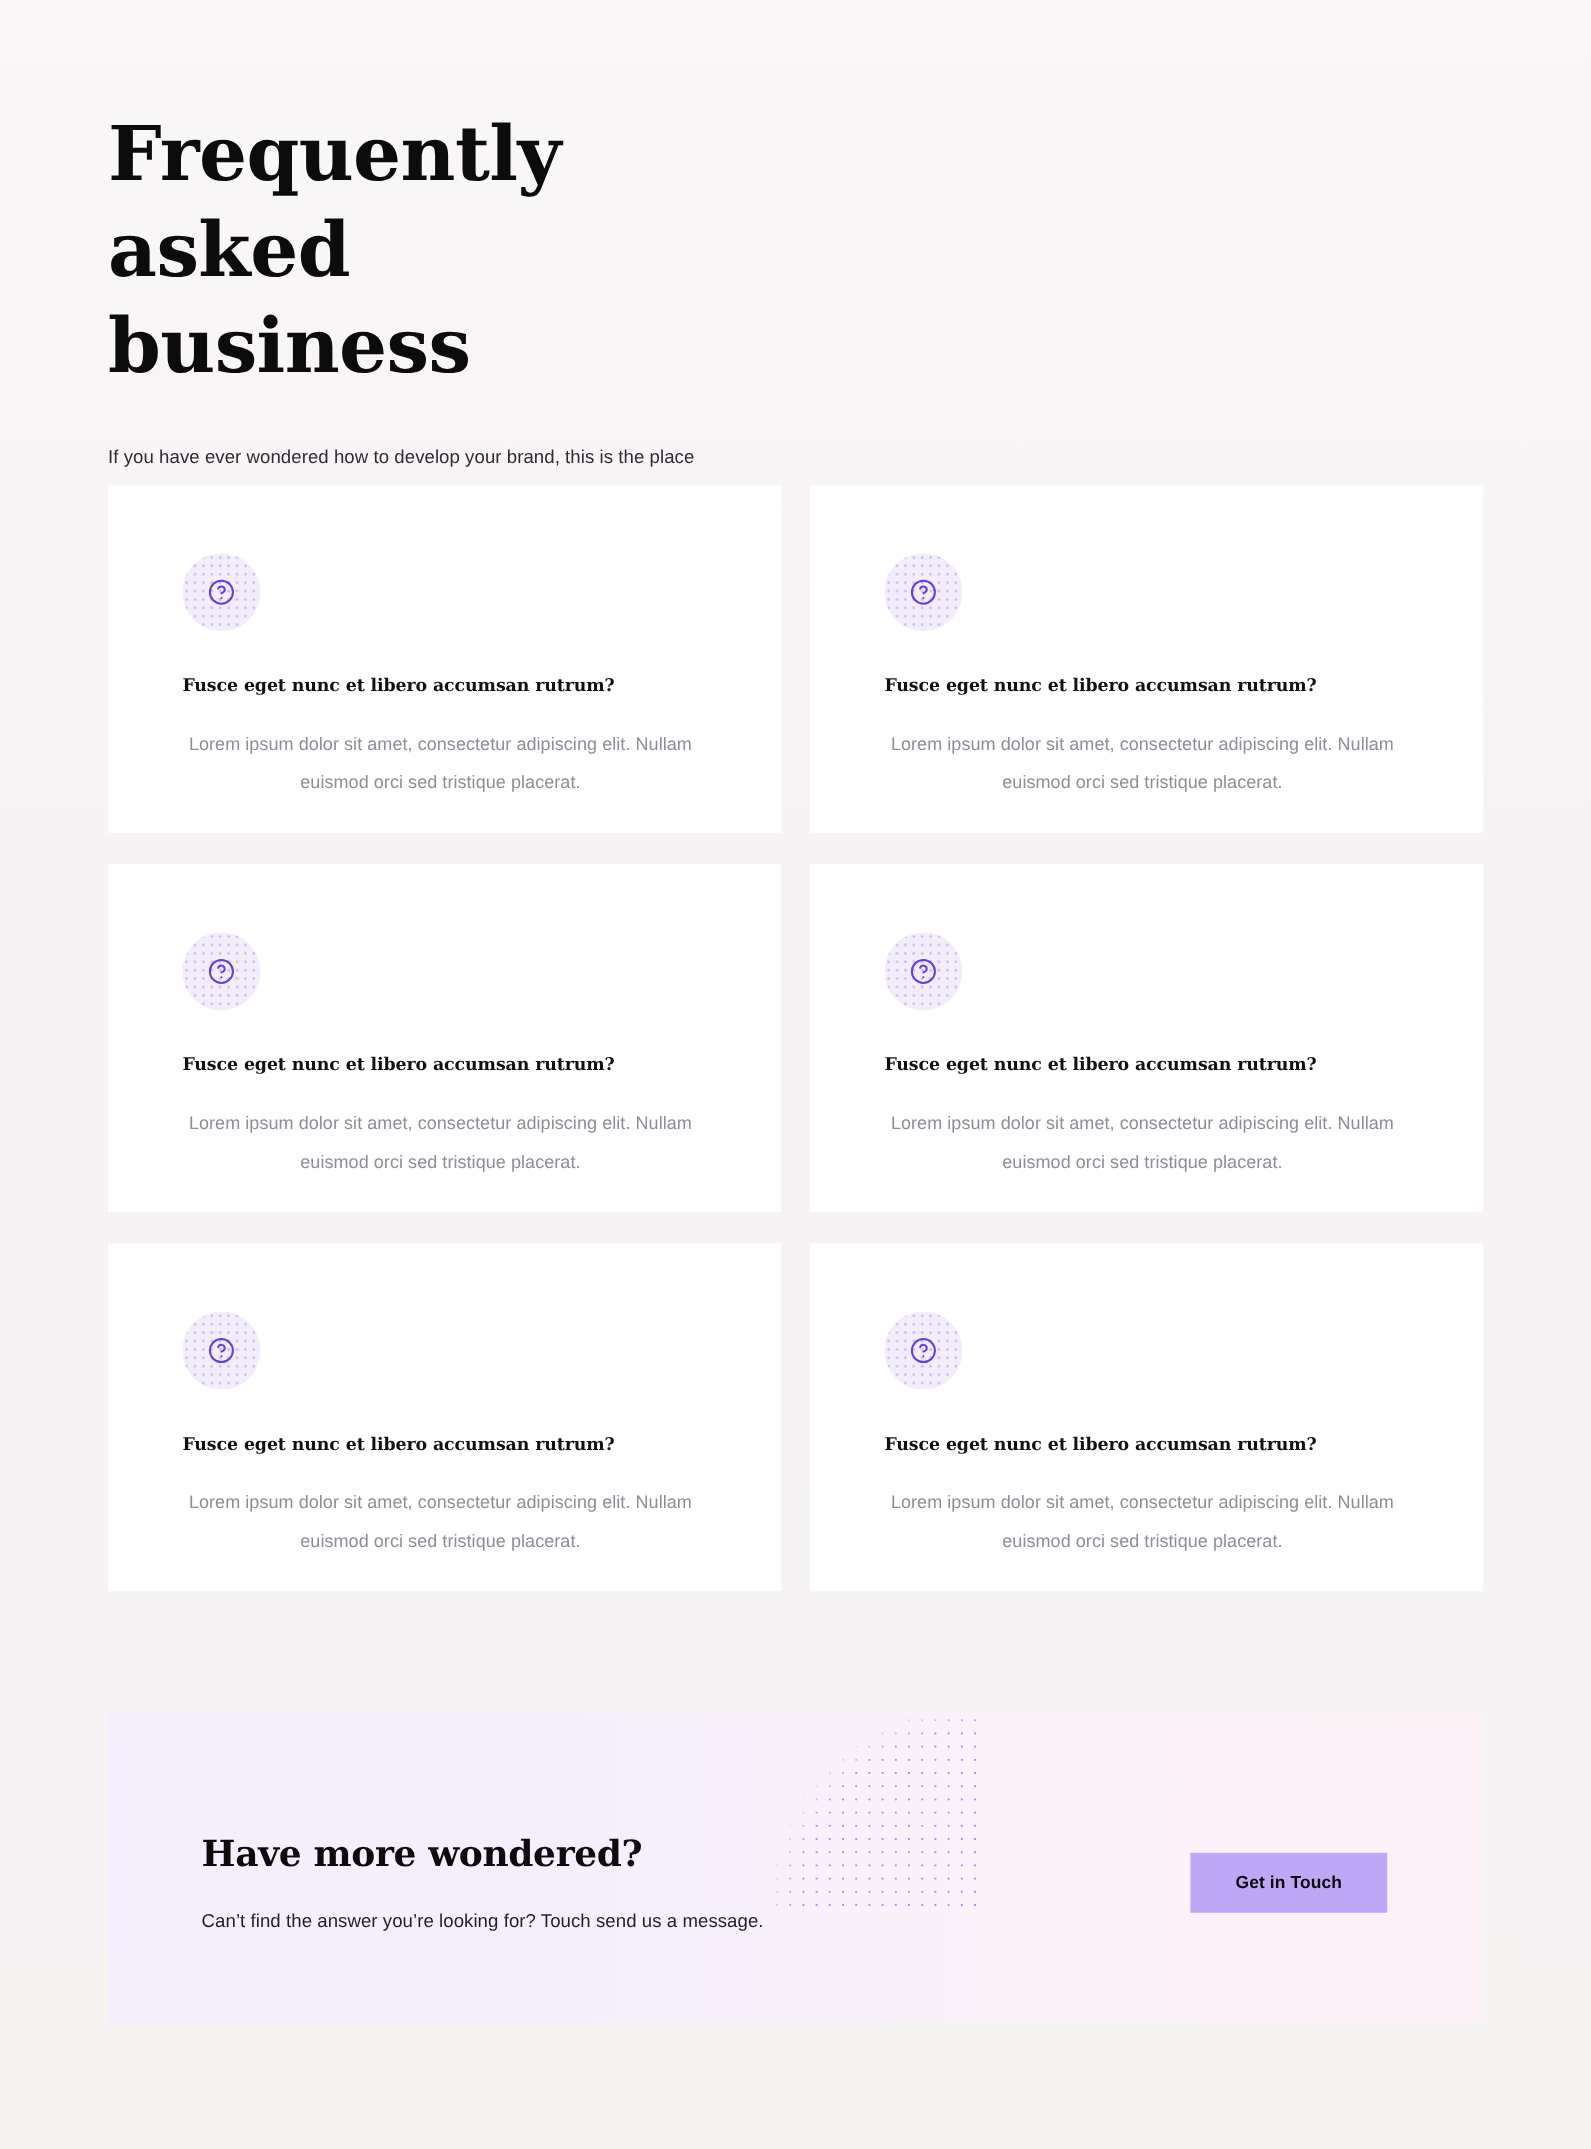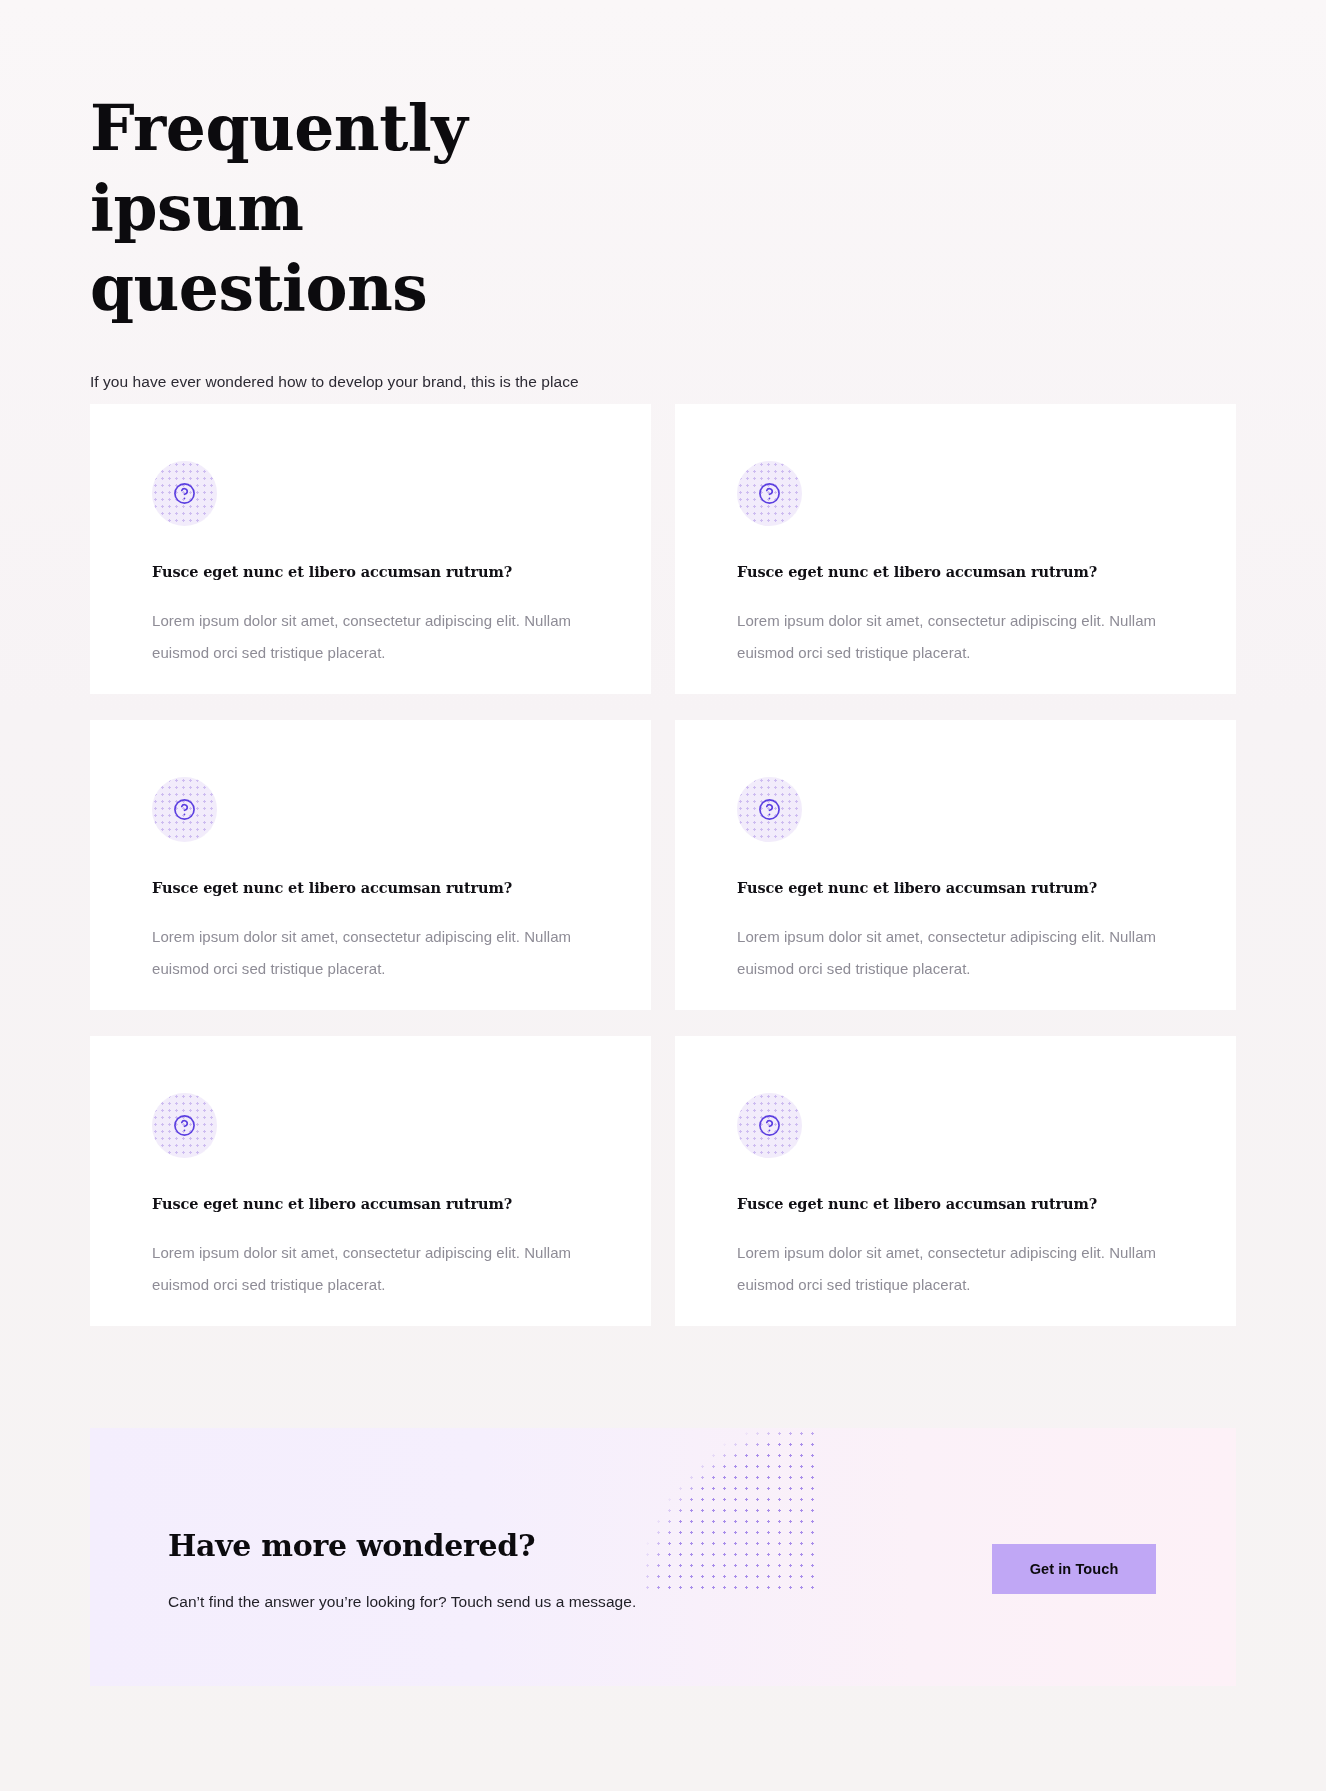--- a/index.html
+++ b/index.html
@@ -92,20 +92,21 @@
     letter-spacing: -0.1px;
   }
   .card-body {
     margin: 0;
     margin-top: 23px;
     font-size: 15px;
     line-height: 32px;
     color: #8e8c96;
     letter-spacing: 0.05px;
     max-width: 430px;
+    text-align: center;
   }
 
   
   .cta {
     position: absolute;
     left: 90px;
     top: 1428px;
     width: 1146px;
     height: 258px;
     background: linear-gradient(90deg, #f4eefd 0%, #f5effd 34%, #fbf1f8 72%, #fdf1f7 100%);
@@ -168,21 +169,21 @@
     cursor: pointer;
     padding: 0;
   }
 </style>
 </head>
 <body>
 
 <div class="page">
 
   <div class="header">
-    <h1 class="page-title">Frequently ipsum questions</h1>
+    <h1 class="page-title">Frequently asked business</h1>
     <p class="page-subtitle">If you have ever wondered how to develop your brand, this is the place for you. Take a big step forward in growing your business with this great tool.</p>
   </div>
 
   <div class="cards-grid" id="faq-grid">
       <div class="faq-card">
         <div class="card-icon">
           <svg width="25" height="25" viewBox="0 0 24 24" fill="none" stroke="#5b3fe0" stroke-width="1.6" stroke-linecap="round" stroke-linejoin="round">
             <circle cx="12" cy="12" r="9.2"></circle>
             <path d="M9.4 9.2a2.7 2.7 0 0 1 5.25.9c0 1.8-2.65 2.7-2.65 2.7"></path>
             <line x1="12" y1="16.6" x2="12.01" y2="16.6"></line>

